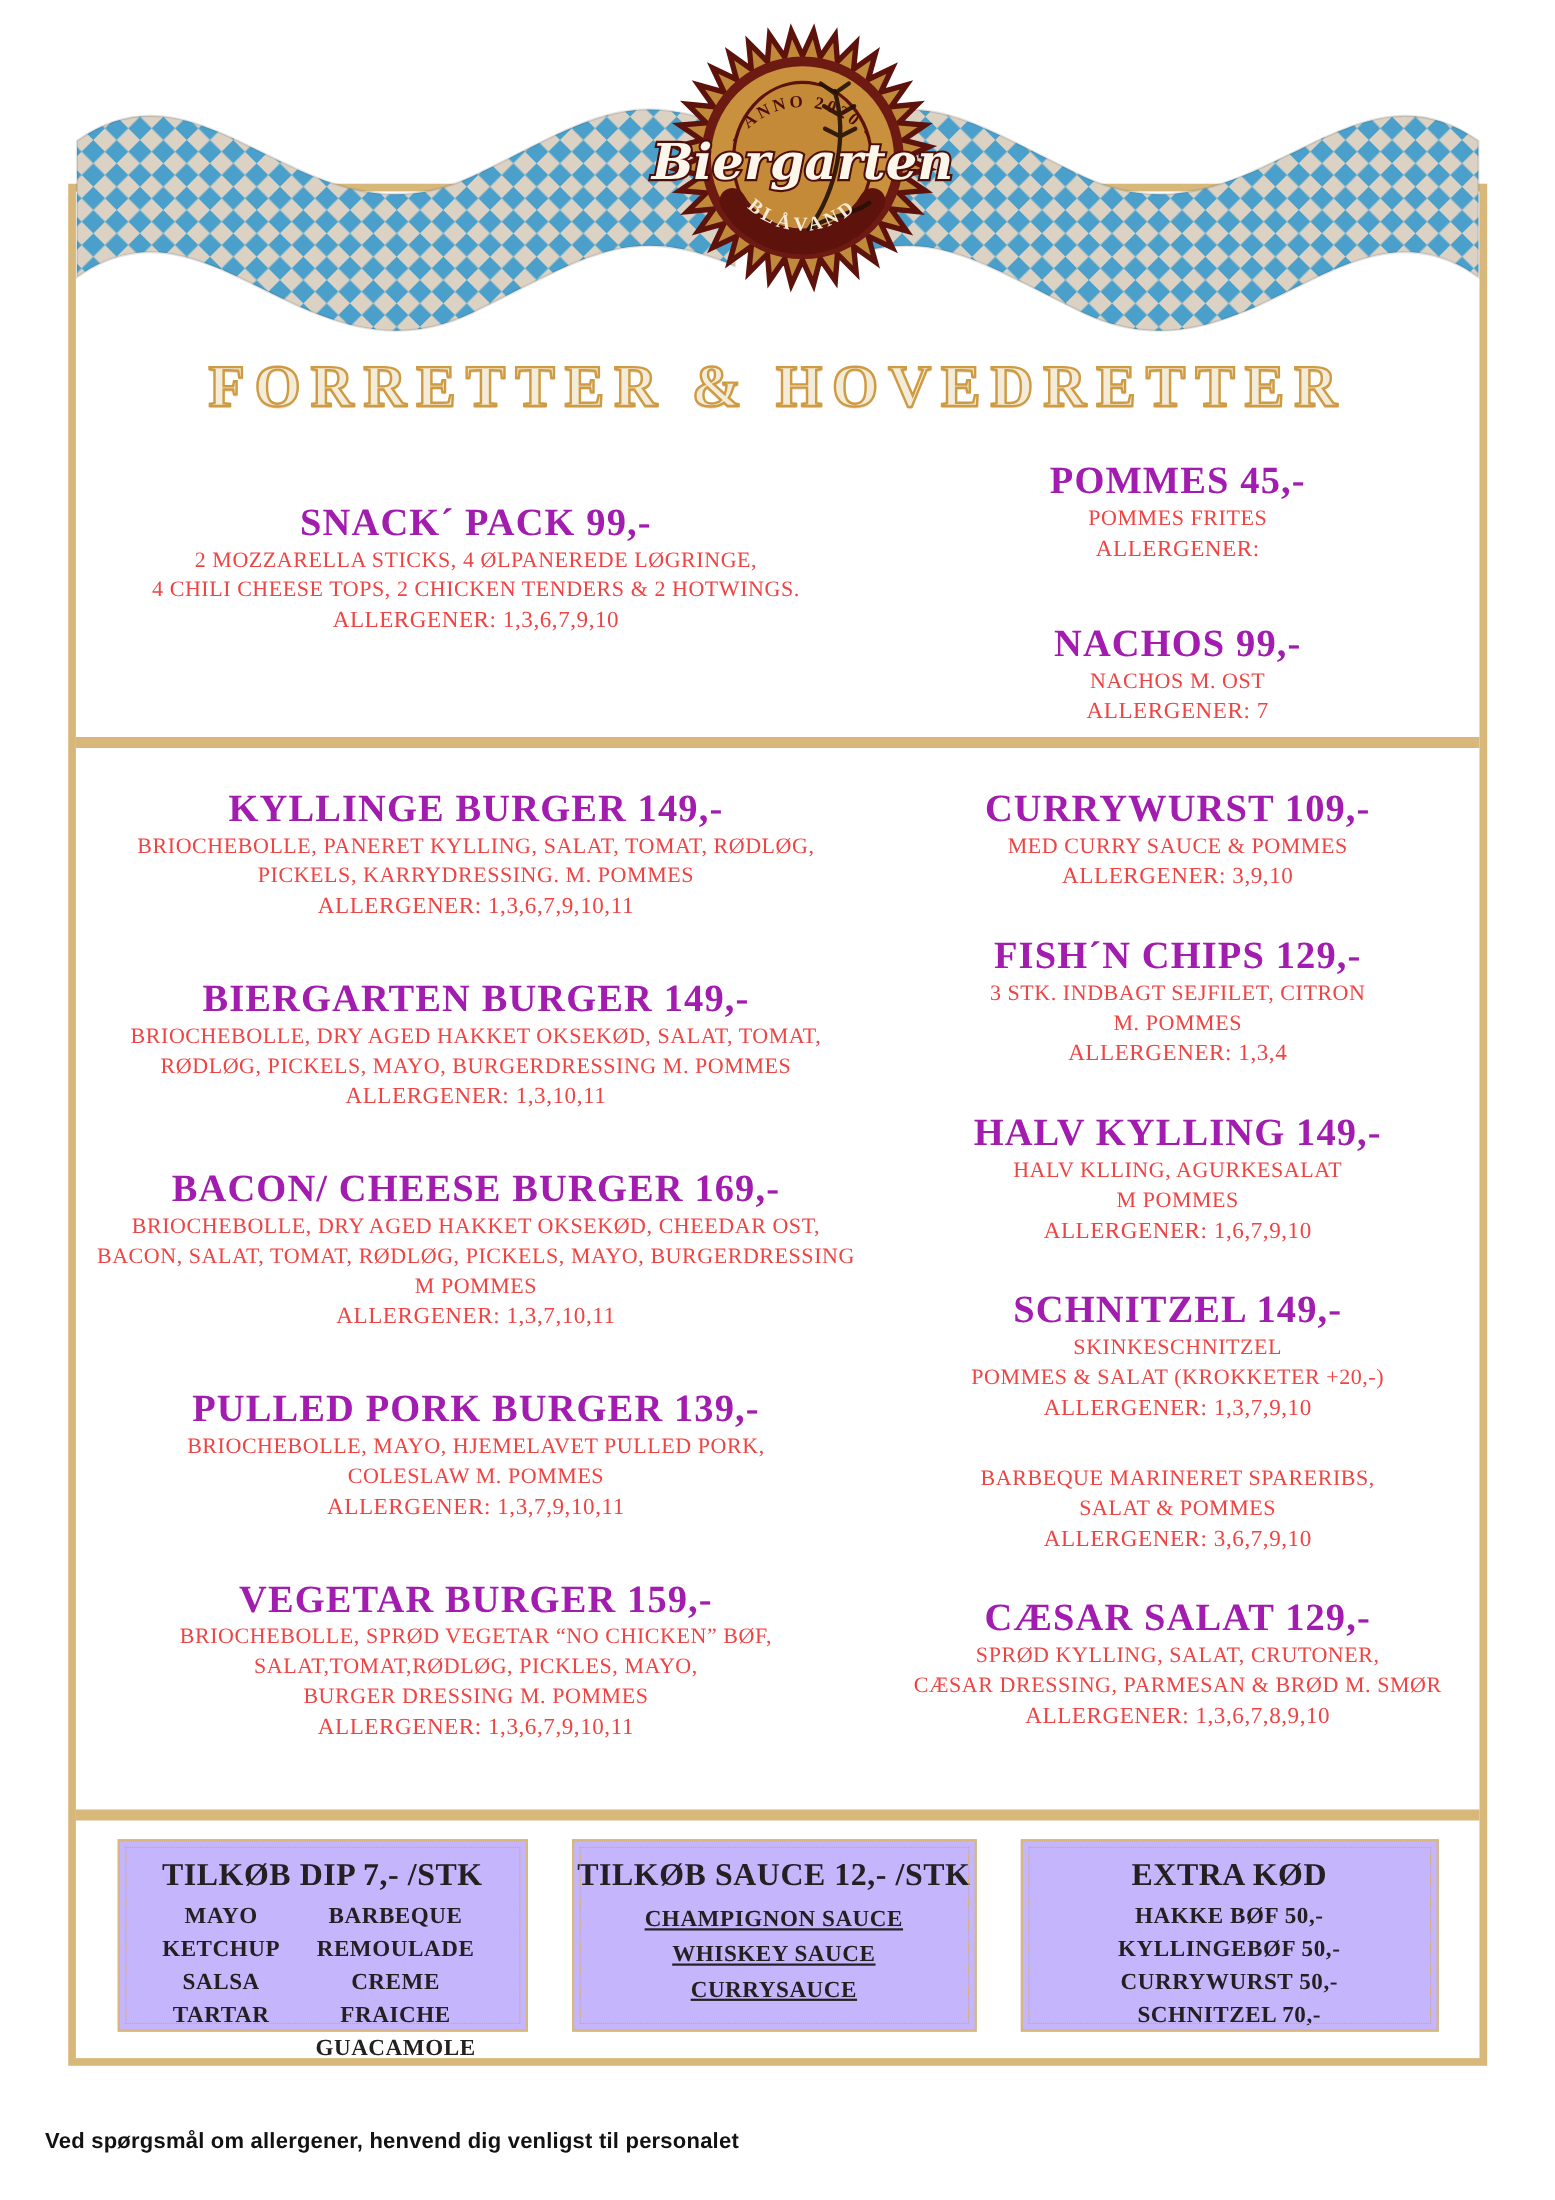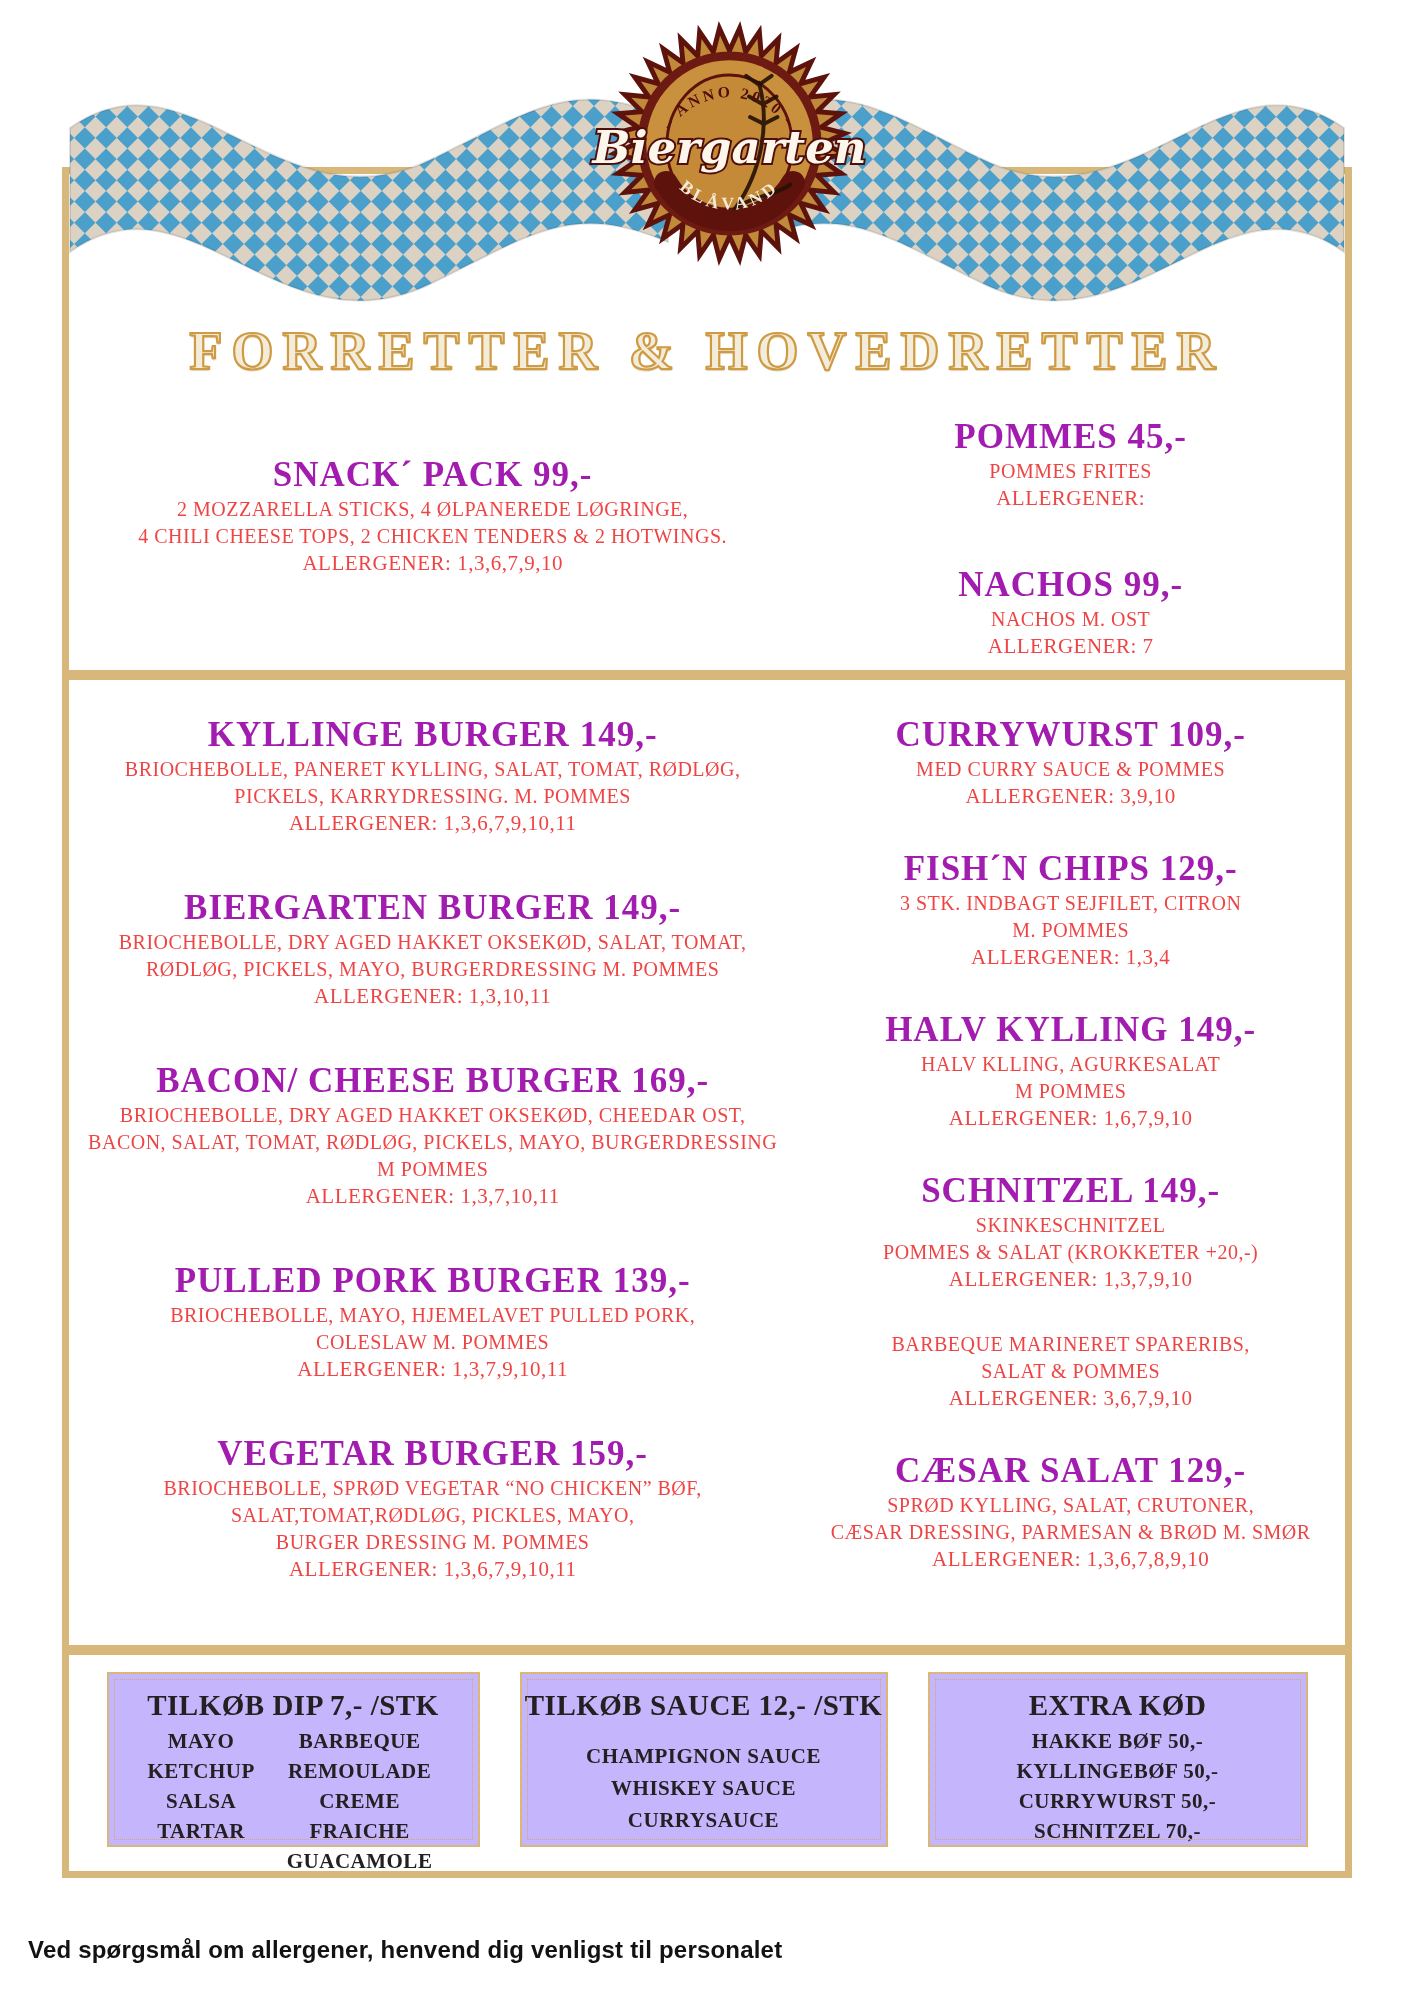--- a/index.html
+++ b/index.html
@@ -48,27 +48,27 @@
              stroke:#4f0e0a;stroke-width:4px;paint-order:stroke;}
 
   
   .addon-box{position:relative;box-sizing:border-box;height:175px;
              border:2px solid var(--gold,#d8b87a);background:#c4b5fd;text-align:center;}
   .addon-inner{position:absolute;inset:5px;border:1px dotted #d3a964;pointer-events:none;}
   .box-dip{width:373px;}  .box-sauce{width:368px;}  .box-meat{width:380px;}
   .addon-title{margin:14px 0 4px 0;font-size:29px;line-height:34px;font-weight:bold;letter-spacing:0.5px;}
   .addon-item{font-size:21px;line-height:30px;font-weight:bold;letter-spacing:0.5px;}
   .dip-grid{display:grid;grid-template-columns:42% 58%;padding:0 26px;}
-  .sauce-list{margin-top:18px;}
+  .sauce-list{margin-top:6px;text-decoration:underline;}
   .sauce-list .addon-item{line-height:32px;}
 
   
-  .footer-note{position:absolute;left:28px;top:1936px;z-index:4;
+  .footer-note{position:absolute;left:41px;top:1936px;z-index:4;
      font-family:"Liberation Sans","DejaVu Sans",sans-serif;
-     font-size:24px;font-weight:bold;color:#121212;letter-spacing:0.2px;}
+     font-size:20px;font-weight:bold;color:#121212;letter-spacing:0.2px;}
 </style>
 </head>
 <body>
 
 <div class="page">
 
   <div class="frame">
 
     <div class="sec-top">
       <div class="col col-left-top">

